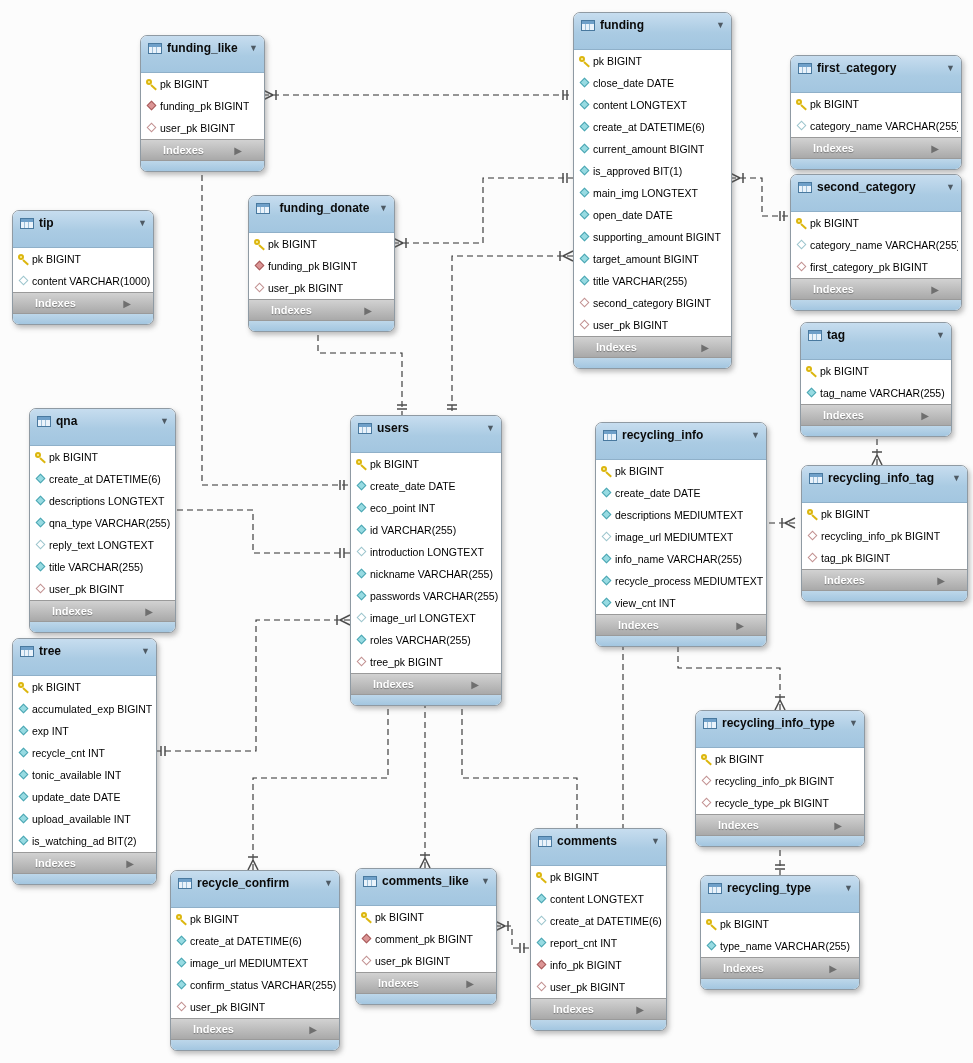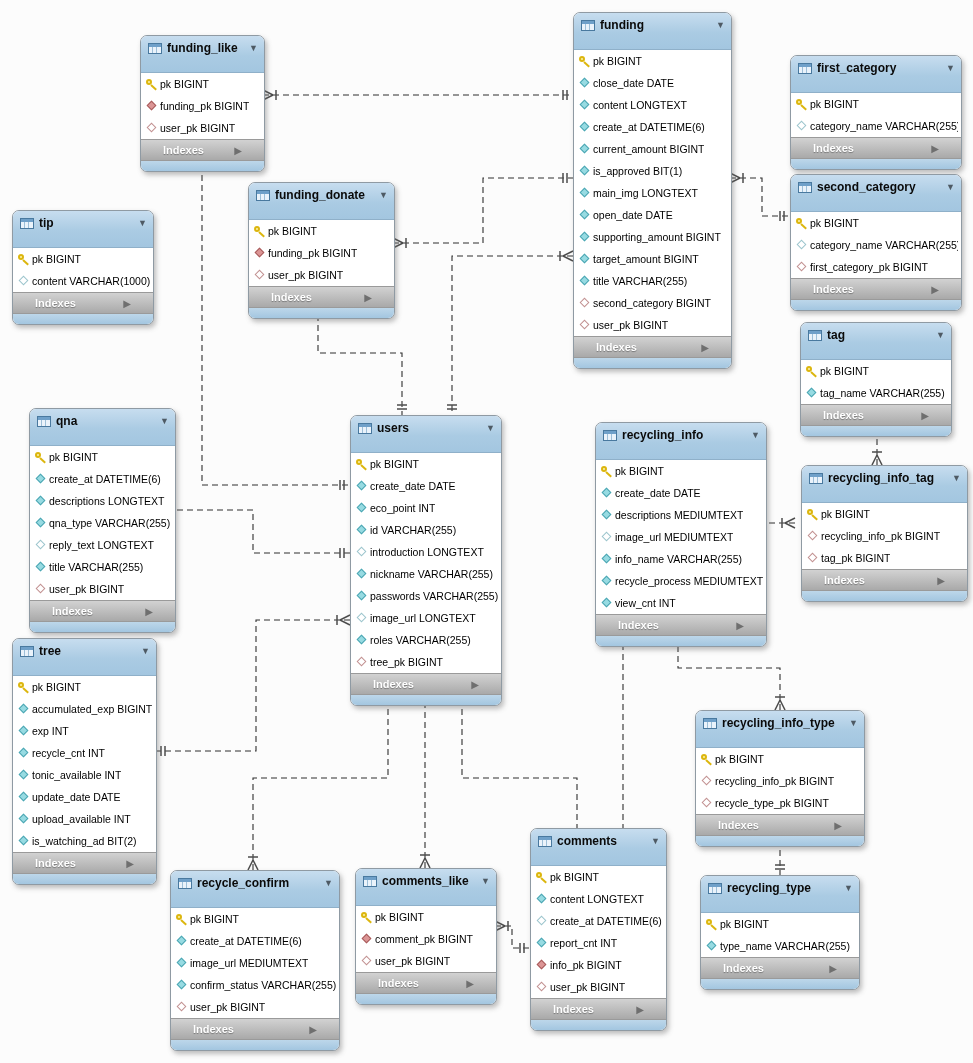--- a/index.html
+++ b/index.html
@@ -307,21 +307,21 @@
           <span class="fi fi-col-open"></span>
           <span class="ftext">content VARCHAR(1000)</span>
         </div>
       </div>
       <div class="idx">
         <span class="ilabel">Indexes</span>
         <span class="iarrow">▶</span>
       </div>
       <div class="ft"></div>
     </div>
-    <div class="table" style="left: 248px; top: 182px; width: 145px;">
+    <div class="table" style="left: 248px; top: 195px; width: 145px; text-align: center;">
       <div class="hd">
         <span class="tblicon"></span>
         <span class="title">funding_donate</span>
         <span class="arrow">▼</span>
       </div>
       <div class="rows">
         <div class="row">
           <span class="fi fi-pk"></span>
           <span class="ftext">pk BIGINT</span>
         </div>

